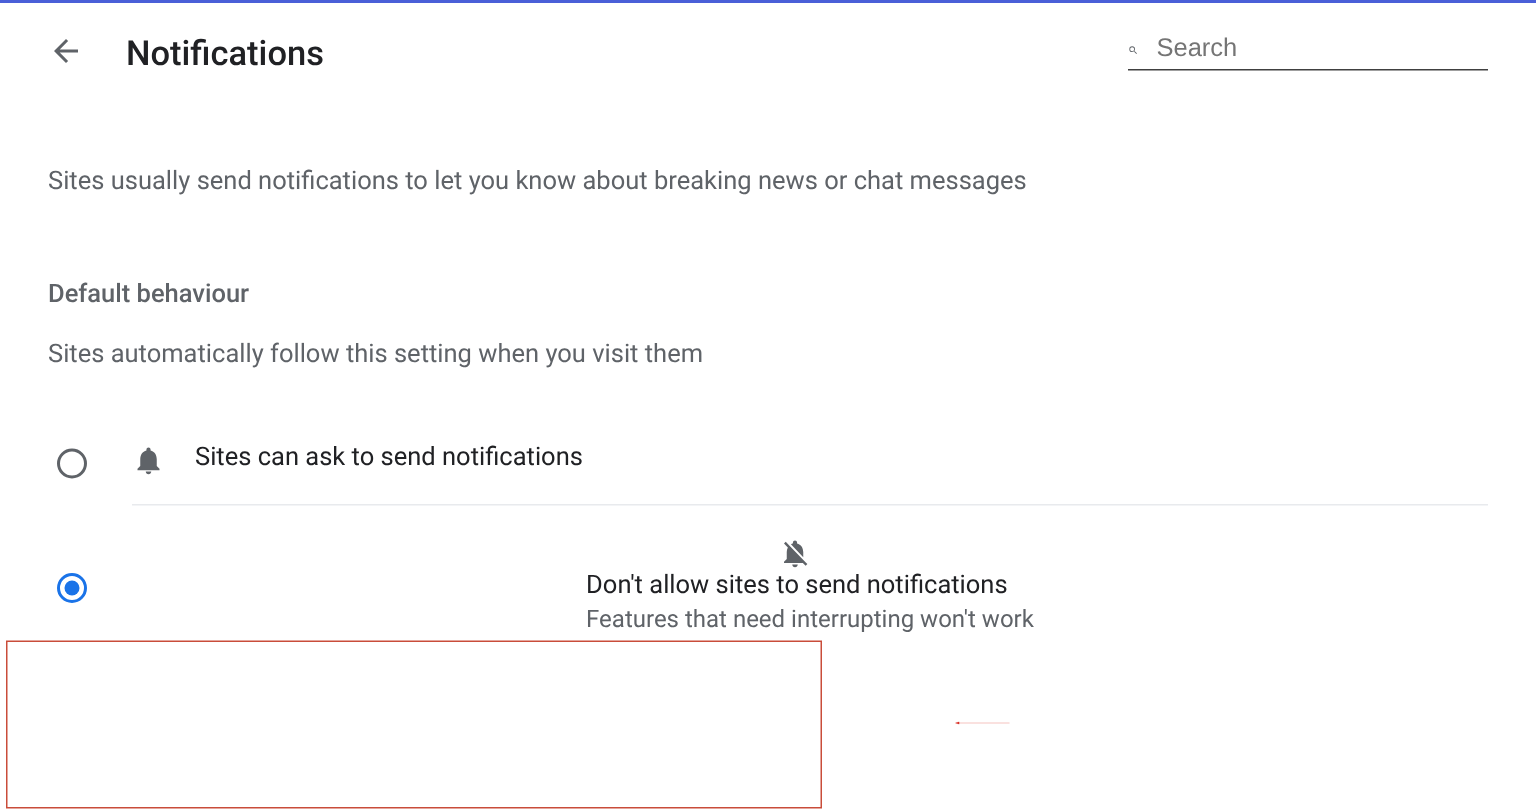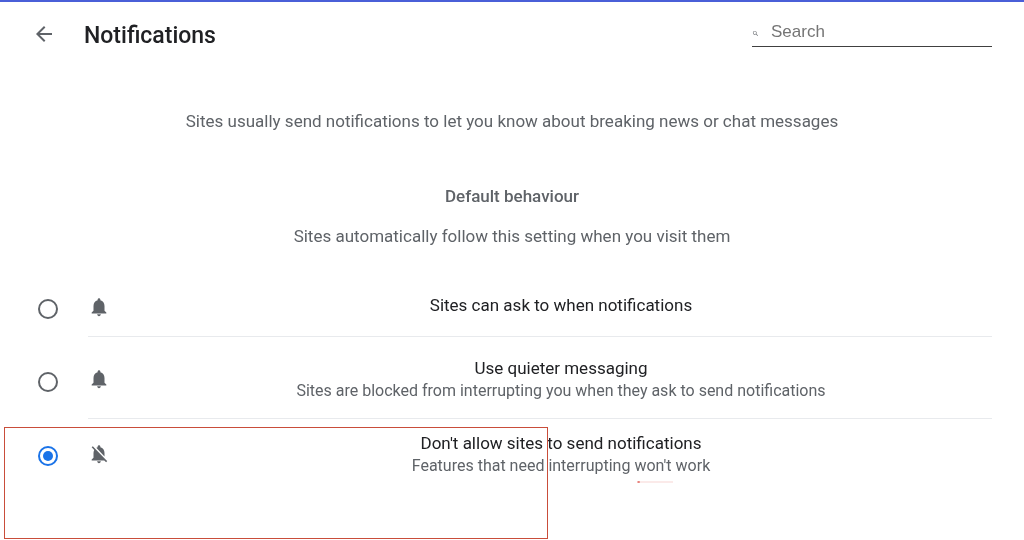--- a/index.html
+++ b/index.html
@@ -50,21 +50,20 @@
     .search-input {
       border: none;
       outline: none;
       font-size: 17px;
       color: #5f6368;
       flex: 1;
       background: transparent;
     }
     .content {
       padding: 20px 32px;
-      text-align: center;
     }
     .description {
       font-size: 17px;
       color: #5f6368;
       margin-top: 30px;
       margin-bottom: 55px;
     }
     .section-title {
       font-size: 17px;
       font-weight: 500;
@@ -157,20 +156,21 @@
     .opt-body {
       margin-left: 56px;
       display: flex;
       align-items: center;
       flex: 1;
       padding: 14px 0 18px;
       border-bottom: 1px solid #e8eaed;
     }
     .opt:last-child .opt-body {
       border-bottom: none;
+      flex-direction: column;
     }
   </style>
 </head>
 <body>
 
 <div class="header">
   <span class="back-arrow">
     <svg viewBox="0 0 24 24" fill="currentColor">
         <path d="M20 11H7.83l5.59-5.59L12 4l-8 8 8 8 1.41-1.41L7.83 13H20v-2z"></path>
       </svg>
@@ -195,39 +195,25 @@
 
     <div class="opt">
       <div class="radio"></div>
       <div class="opt-body">
         <span class="option-icon">
           <svg viewBox="0 0 24 24" fill="currentColor">
               <path d="M12 22c1.1 0 2-.9 2-2h-4c0 1.1.9 2 2 2zm6-6v-5c0-3.07-1.63-5.64-4.5-6.32V4c0-.83-.67-1.5-1.5-1.5s-1.5.67-1.5 1.5v.68C7.64 5.36 6 7.92 6 11v5l-2 2v1h16v-1l-2-2z"></path>
             </svg>
         </span>
         <div class="option-text">
-          <div class="option-label">Sites can ask to when notifications</div>
+          <div class="option-label">Sites can ask to send notifications</div>
         </div>
       </div>
     </div>
 
-    <div class="opt">
-      <div class="radio"></div>
-      <div class="opt-body">
-        <span class="option-icon">
-          <svg viewBox="0 0 24 24" fill="currentColor">
-              <path d="M12 22c1.1 0 2-.9 2-2h-4c0 1.1.9 2 2 2zm6-6v-5c0-3.07-1.63-5.64-4.5-6.32V4c0-.83-.67-1.5-1.5-1.5s-1.5.67-1.5 1.5v.68C7.64 5.36 6 7.92 6 11v5l-2 2v1h16v-1l-2-2z"></path>
-            </svg>
-        </span>
-        <div class="option-text">
-          <div class="option-label">Use quieter messaging</div>
-          <div class="option-sub">Sites are blocked from interrupting you when they ask to send notifications</div>
-        </div>
-      </div>
-    </div>
 
     <div class="opt">
       <div class="radio selected"></div>
       <div class="opt-body">
         <span class="option-icon">
           <svg viewBox="0 0 24 24" fill="currentColor">
               <path d="M20 18.69L7.84 6.14 5.27 3.49 4 4.76l2.8 2.8v.01c-.52.99-.8 2.16-.8 3.42v5l-2 2v1h13.73l2 2L21 19.72l-1-1.03zM12 22c1.11 0 2-.89 2-2h-4c0 1.11.89 2 2 2zm6-7.32V11c0-3.08-1.64-5.64-4.5-6.32V4c0-.83-.67-1.5-1.5-1.5s-1.5.67-1.5 1.5v.68c-.15.03-.29.08-.42.12-.1.03-.2.07-.3.11h-.01c-.01 0-.01 0-.02.01-.23.09-.46.2-.68.31 0 0-.01 0-.01.01L18 14.68z"></path>
             </svg>
         </span>
         <div class="option-text">

